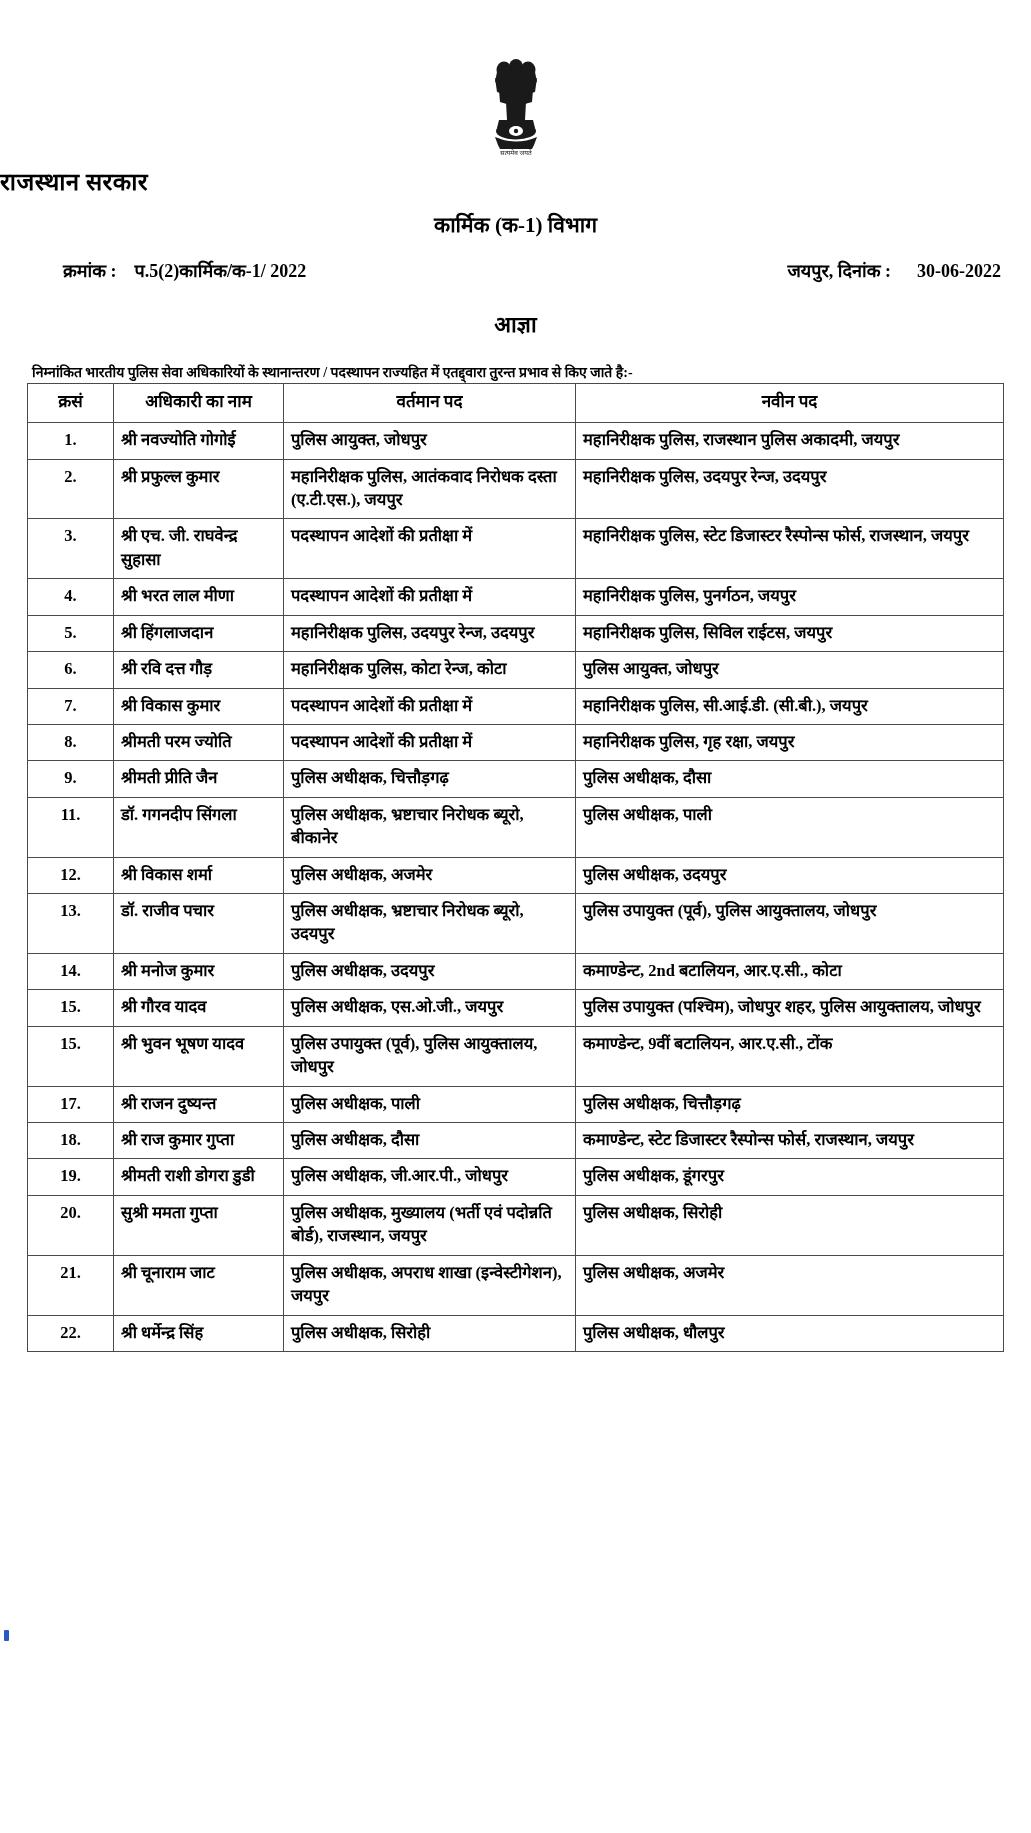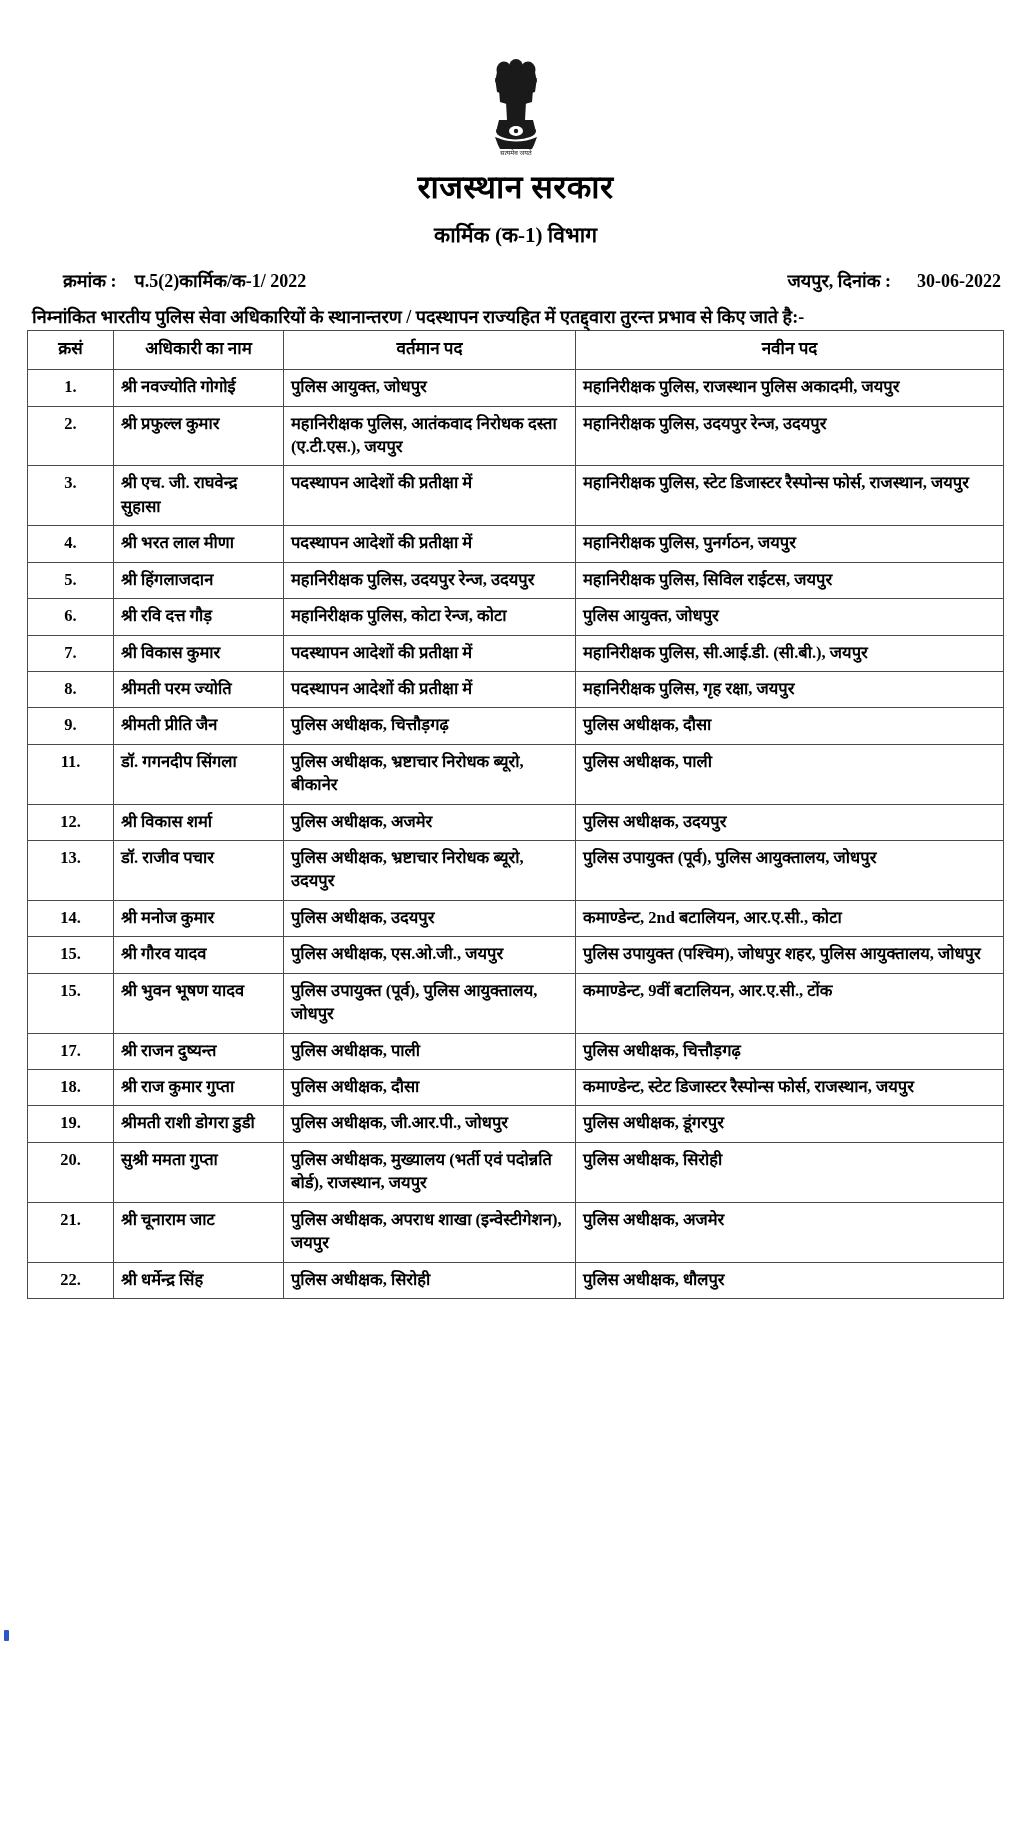--- a/index.html
+++ b/index.html
@@ -30,22 +30,22 @@
     padding-top: 52px;
   }
   .emblem {
     width: 78px;
     height: 104px;
     display: block;
   }
 
   
   .gov-title {
-    text-align: center;
-    font-size: 32px;
+    text-align: left;
+    font-size: 24px;
     font-weight: bold;
     margin-top: 8px;
     letter-spacing: 0.4px;
   }
   .dept-title {
     text-align: center;
     font-size: 21px;
     font-weight: bold;
     margin-top: 13px;
   }
@@ -64,23 +64,23 @@
   .ref-right { display: flex; align-items: baseline; gap: 26px; white-space: nowrap; }
 
   
   .order-title {
     text-align: center;
     font-size: 22px;
     font-weight: bold;
     margin-top: 26px;
   }
   .intro-line {
-    margin-top: 12px;
+    margin-top: 24px;
     padding: 0 26px 0 32px;
-    font-size: 18px;
+    font-size: 14px;
     font-weight: bold;
     white-space: nowrap;
   }
 
   
   .tbl-wrap {
     padding: 0 28px 0 27px;
     margin-top: 2px;
   }
   table.order-table {
@@ -161,20 +161,21 @@
       <span>क्रमांक :</span>
       &nbsp;&nbsp;
       <span>प.5(2)कार्मिक/क-1/ 2022</span>
     </div>
     <div class="ref-right">
       <span>जयपुर, दिनांक :</span>
       <span>30-06-2022</span>
     </div>
   </div>
 
+  <div class="order-title">आज्ञा</div>
   <div class="intro-line">निम्नांकित भारतीय पुलिस सेवा अधिकारियों के स्थानान्तरण / पदस्थापन राज्यहित में एतद्द्वारा तुरन्त प्रभाव से किए जाते है:-</div>
 
   <div class="tbl-wrap">
     <table class="order-table">
       <colgroup>
         <col class="c-sr">
           <col class="c-name">
           <col class="c-cur">
           <col class="c-new">
       </colgroup>

